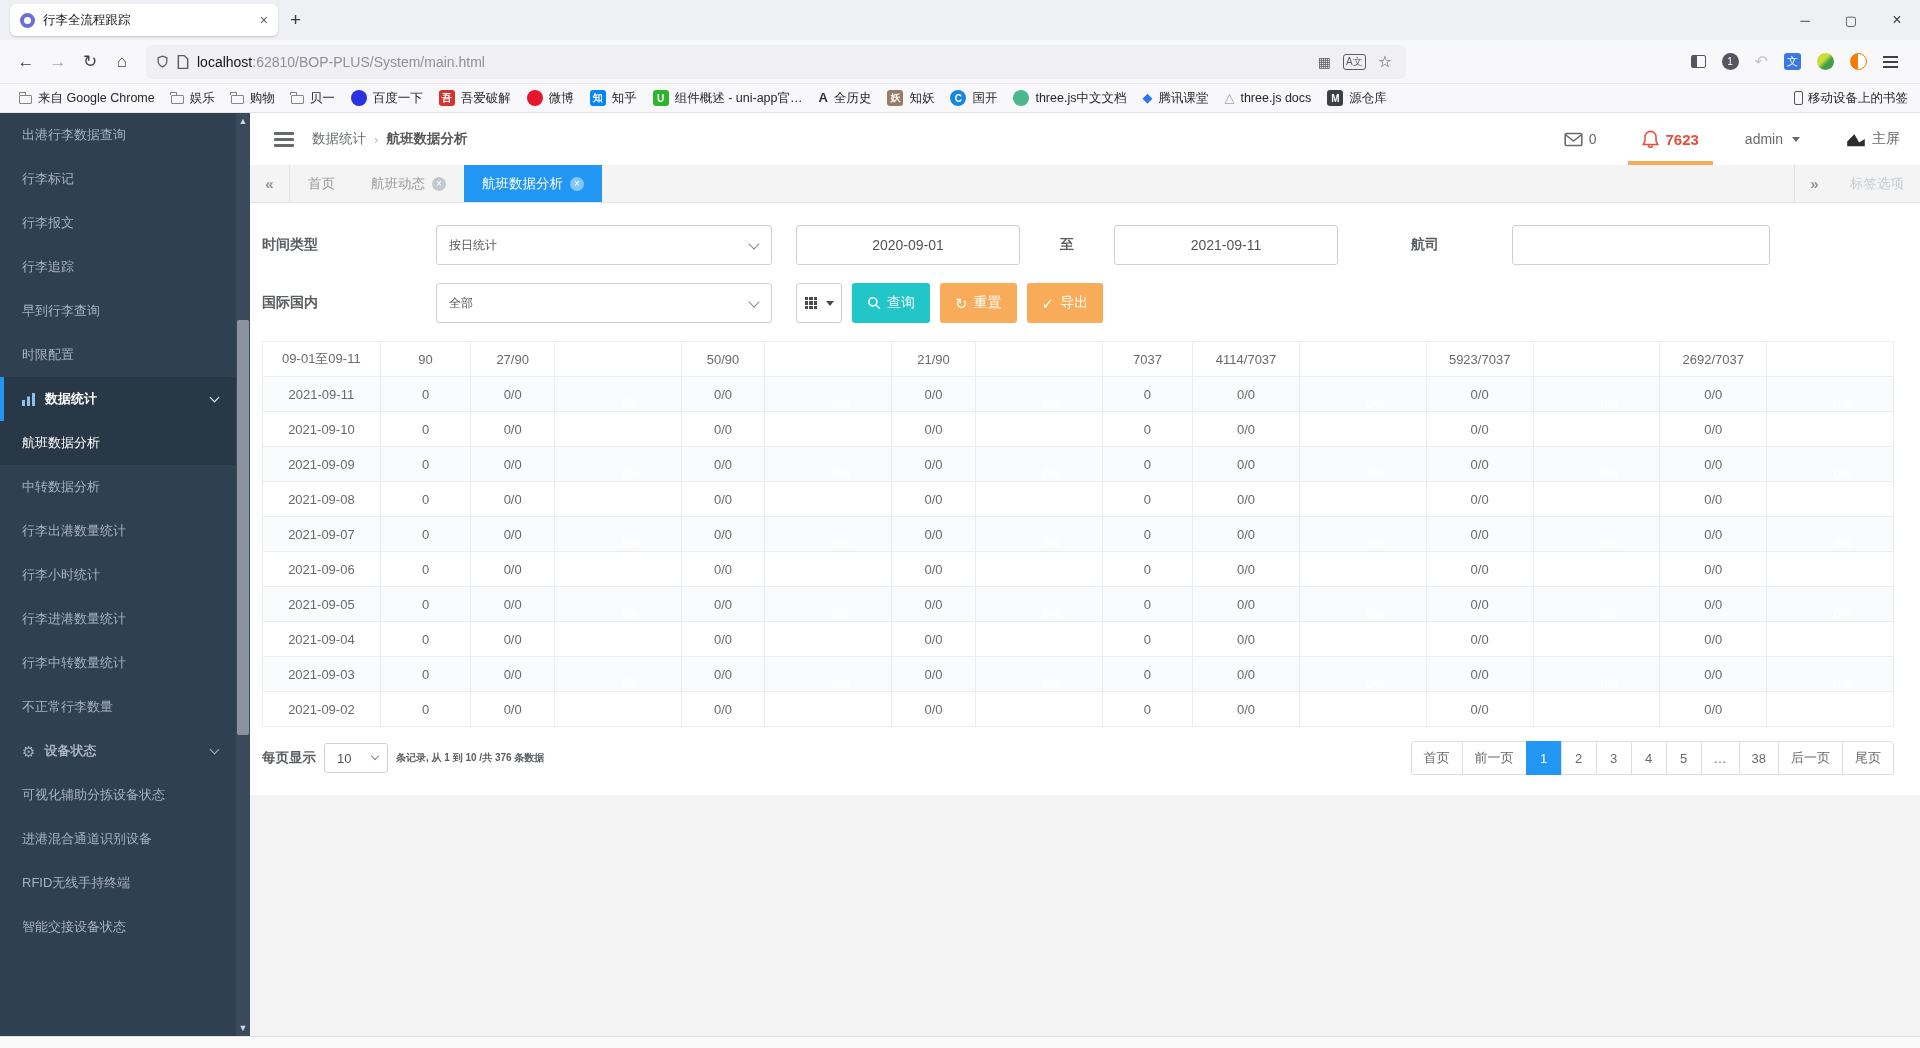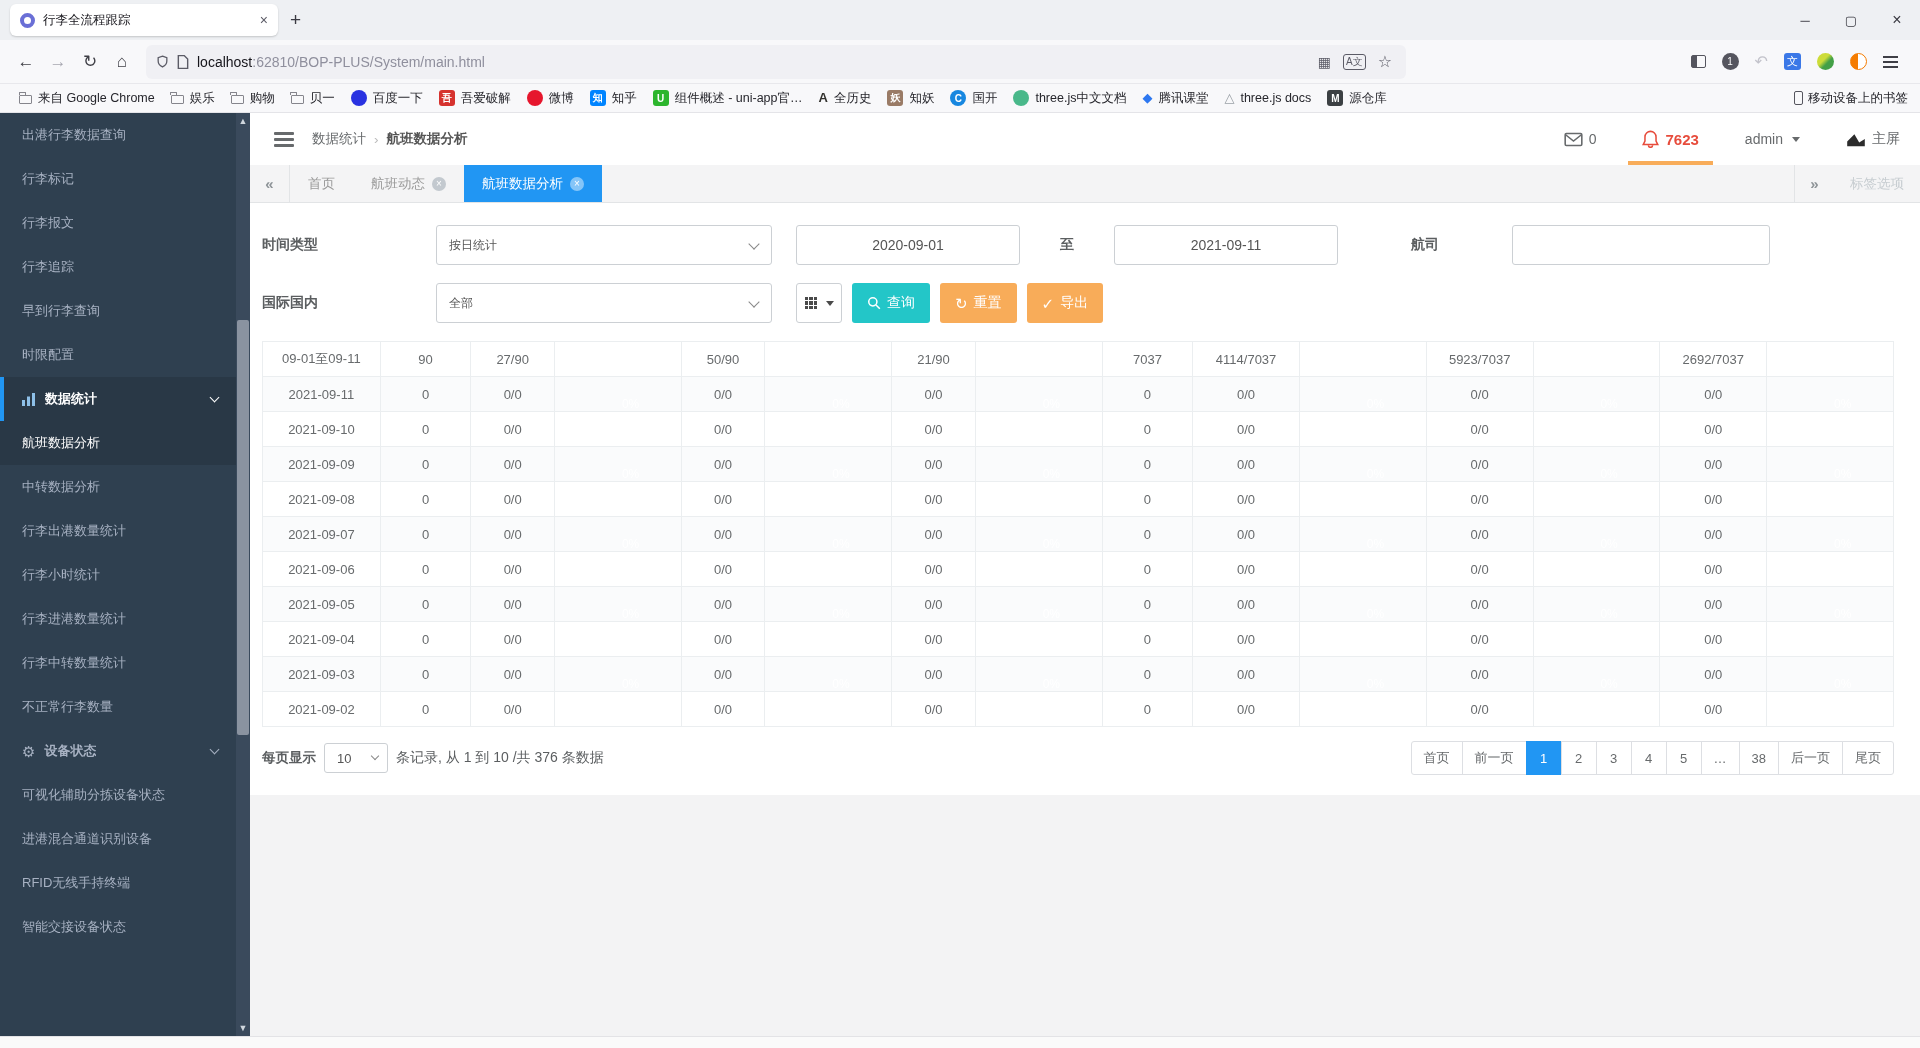--- a/index.html
+++ b/index.html
@@ -123,21 +123,21 @@
   tbody tr:nth-child(even) td{background:#fafbfc;}
   .bar{width:96px;height:20px;background:var(--bar-gray);margin:0 auto;position:relative;}
   .bar-fill{height:100%;background:var(--bar-orange);background-image:linear-gradient(45deg,rgba(255,255,255,.18) 25%,transparent 25%,transparent 50%,rgba(255,255,255,.18) 50%,rgba(255,255,255,.18) 75%,transparent 75%,transparent);background-size:22px 22px;}
   .bar-label{position:absolute;left:4px;top:0;line-height:20px;color:#fff;font-size:12px;}
 
   
   .pagebar{display:flex;align-items:center;margin-top:14px;}
   .pagebar .bold{font-weight:bold;color:#5b5e60;font-size:13.5px;}
   .psel{position:relative;width:64px;height:30px;border:1px solid #ccd0d4;border-radius:3px;margin:0 8px;display:flex;align-items:center;padding-left:12px;font-size:13px;color:#555;cursor:pointer;}
   .psel .sel-caret{right:9px;top:9px;width:6px;height:6px;}
-  .recinfo{font-size:14px;color:#5b5e60;}
+  .recinfo{font-size:10px;color:#5b5e60;font-weight:bold;}
   .pager{margin-left:auto;display:flex;}
   .page{min-width:36px;height:34px;display:flex;align-items:center;justify-content:center;border:1px solid #dddfe3;margin-left:-1px;padding:0 12px;font-size:13px;color:#676a6c;background:#fff;cursor:pointer;}
   .page:first-child{border-radius:3px 0 0 3px;}
   .page:last-child{border-radius:0 3px 3px 0;}
   .page.active{background:var(--accent);border-color:var(--accent);color:#fff;}
   .gray-fill{flex:1;background:#f3f3f4;}
 </style>
 </head>
 <body>
 

